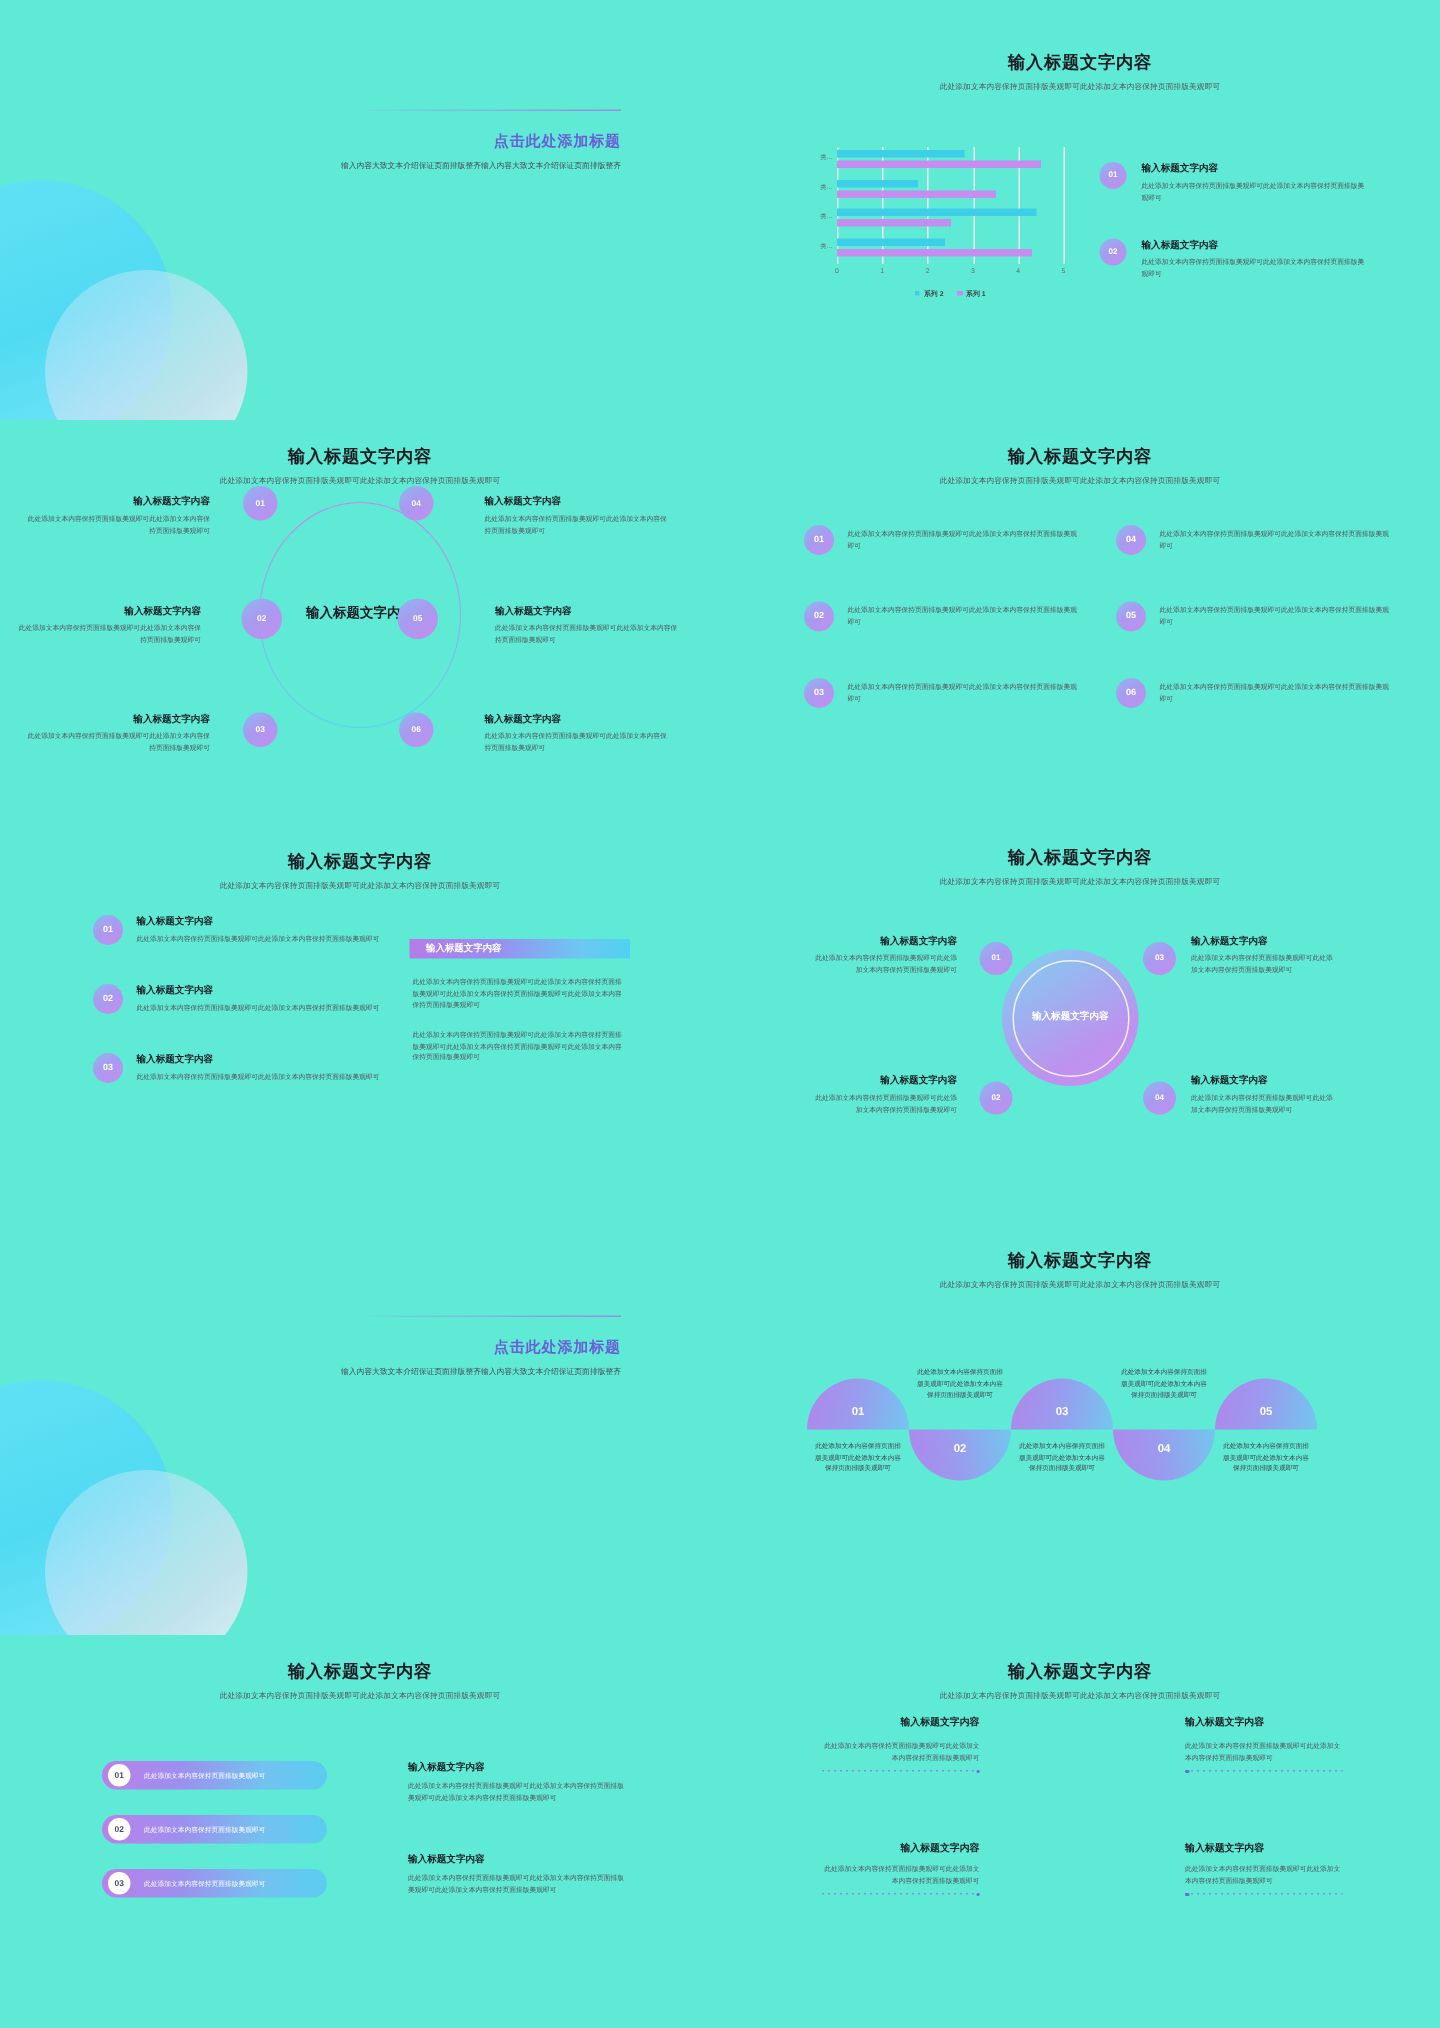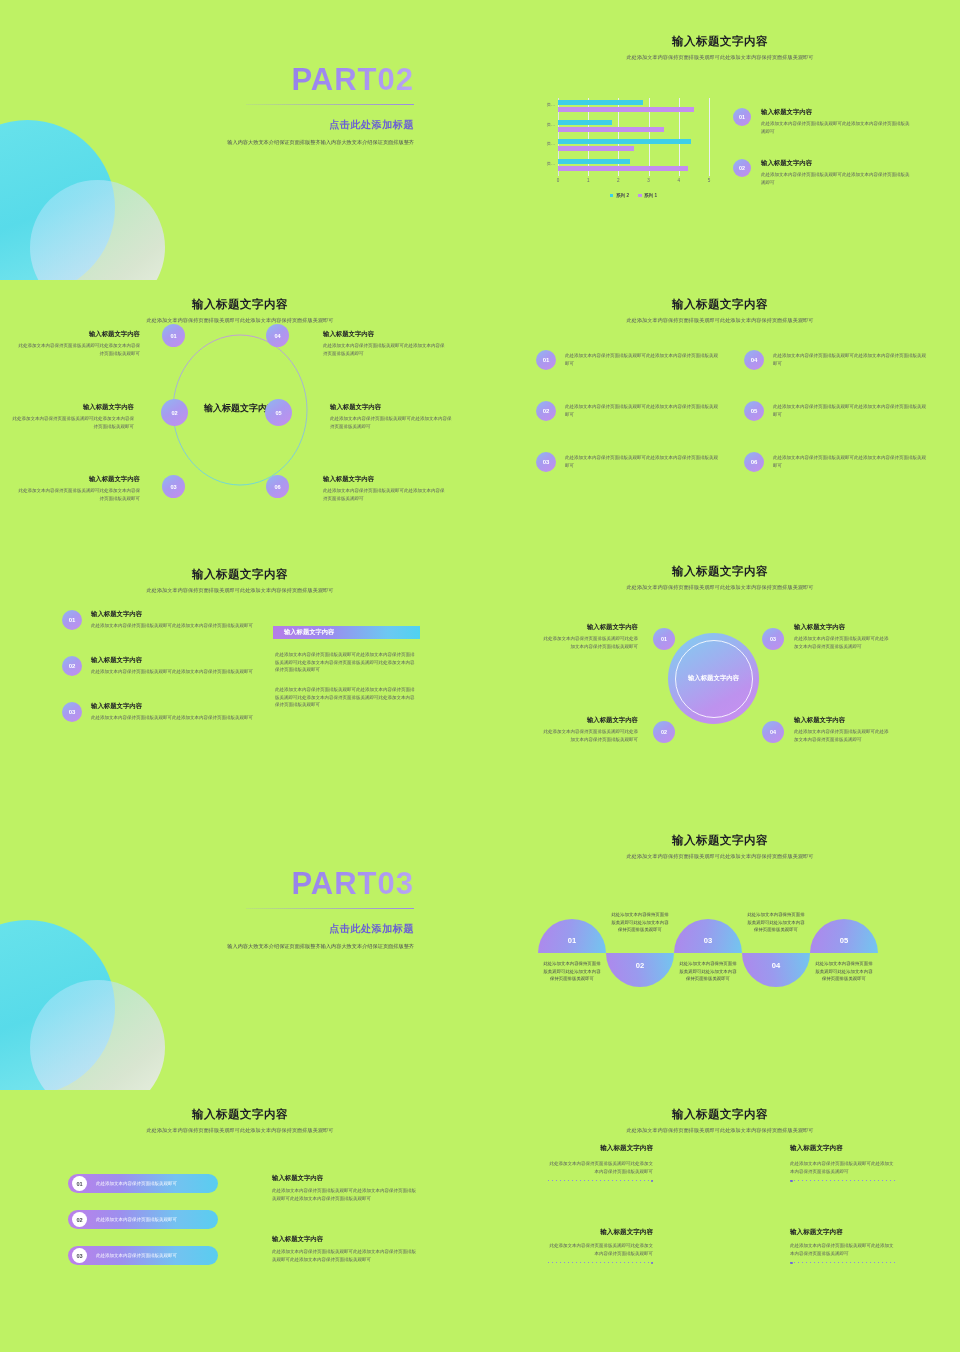--- a/index.html
+++ b/index.html
@@ -3,21 +3,21 @@
 <meta charset="utf-8">
 <style>
   * { box-sizing: border-box; margin: 0; padding: 0; }
   body {
     width: 960px; height: 1352px;
     background: #f0f0f0;
     font-family: "Liberation Sans", "DejaVu Sans", sans-serif;
     overflow: hidden;
   }
   .deck { display: grid; grid-template-columns: 480px 480px; grid-template-rows: 280px 270px 270px 270px 262px; }
-  .slide { position: relative; background: #bef264; overflow: hidden; }
+  .slide { position: relative; background: #5eead4; overflow: hidden; }
   .slide.r1 { height: 280px; } .slide.r5 { height: 262px; }
 
   
   .sh { position: absolute; left: 0; right: 0; text-align: center; }
   .sh .t { font-size: 11.5px; font-weight: bold; color: #1c1c24; letter-spacing: .5px; }
   .sh .s { font-size: 5.1px; color: #55555e; margin-top: 5px; letter-spacing: .1px; }
 
   
   .cover-blobs { position: absolute; left: -60px; bottom: -70px; width: 230px; height: 230px; }
   .blob1 { position: absolute; left: 0; top: 0; width: 175px; height: 175px; border-radius: 50%;
@@ -113,21 +113,20 @@
 <body>
 
 <div class="deck">
 
   <div class="slide r1">
     <div class="cover-blobs">
       <div class="blob1"></div>
       <div class="blob2"></div>
     </div>
     <div class="cover-txt">
-      <div class="part-no">PART02</div>
       <div class="part-rule"></div>
       <div class="part-sub">点击此处添加标题</div>
       <div class="part-desc">输入内容大致文本介绍保证页面排版整齐输入内容大致文本介绍保证页面排版整齐</div>
     </div>
   </div>
 
   <div class="slide r1">
     <div class="sh" style="top:34px">
       <div class="t">输入标题文字内容</div>
       <div class="s">此处添加文本内容保持页面排版美观即可此处添加文本内容保持页面排版美观即可</div>
@@ -350,21 +349,20 @@
       <div class="item-body" style="margin-top:3px">此处添加文本内容保持页面排版美观即可此处添加文本内容保持页面排版美观即可</div>
     </div>
   </div>
 
   <div class="slide">
     <div class="cover-blobs" style="bottom:-60px">
       <div class="blob1"></div>
       <div class="blob2"></div>
     </div>
     <div class="cover-txt" style="top:48px">
-      <div class="part-no">PART03</div>
       <div class="part-rule"></div>
       <div class="part-sub">点击此处添加标题</div>
       <div class="part-desc">输入内容大致文本介绍保证页面排版整齐输入内容大致文本介绍保证页面排版整齐</div>
     </div>
   </div>
 
   <div class="slide">
     <div class="sh" style="top:13px">
       <div class="t">输入标题文字内容</div>
       <div class="s">此处添加文本内容保持页面排版美观即可此处添加文本内容保持页面排版美观即可</div>

